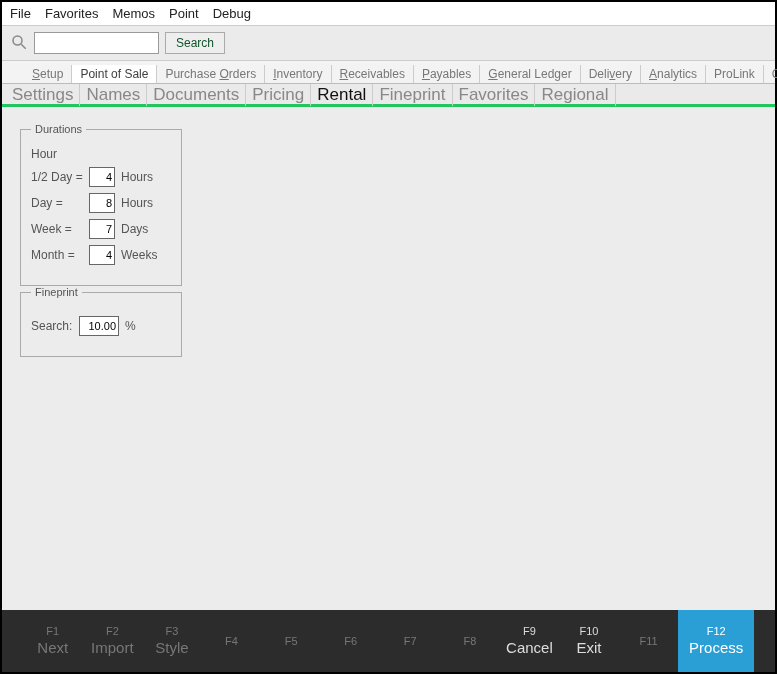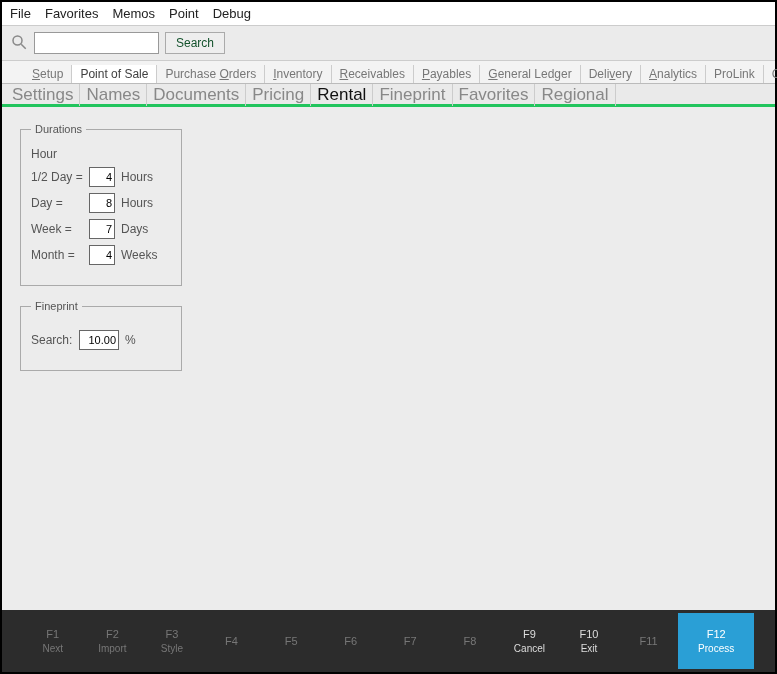--- a/index.html
+++ b/index.html
@@ -114,21 +114,20 @@
   
   .content {
     flex: 1;
     background: #ececec;
     position: relative;
     padding: 16px;
   }
   fieldset {
     border: 1px solid #aaa;
     width: 140px;
-    margin-bottom: 14px;
     padding: 12px 10px 14px 10px;
     font-size: 12px;
     color: #555;
   }
   legend {
     font-size: 11px;
     color: #555;
     padding: 0 4px;
   }
   .row {
@@ -176,21 +175,21 @@
     padding: 10px 0;
     cursor: default;
   }
   .fkey.light { color: #ddd; }
   .fkey.blue {
     background: #2a9fd6;
     color: #fff;
     padding: 14px 8px;
   }
   .fkey .fn { display:block; font-size:11px; }
-  .fkey .lbl { display:block; font-size:10px; }
+  .fkey .lbl { display:block; font-size:15px; }
 </style>
 </head>
 <body>
 
 <div class="window">
 
   <div class="menubar">
     <span>File</span>
     <span>Favorites</span>
     <span>Memos</span>

